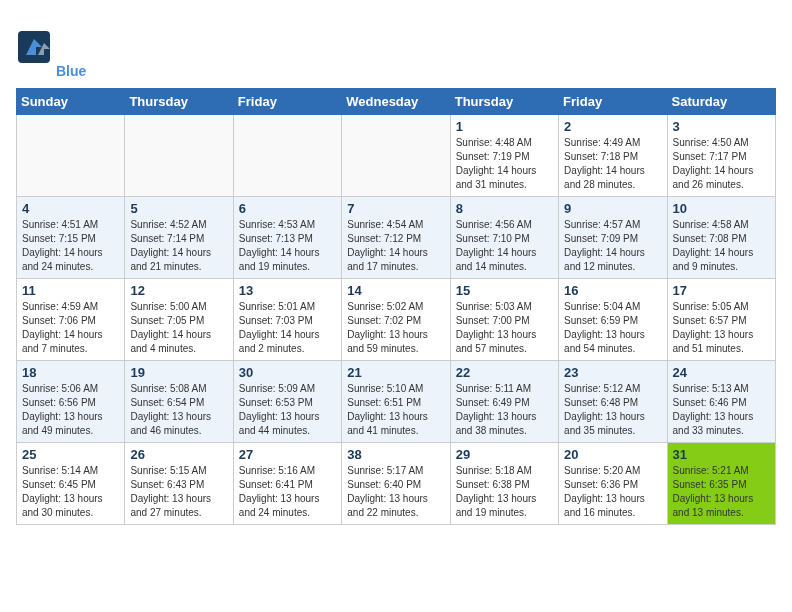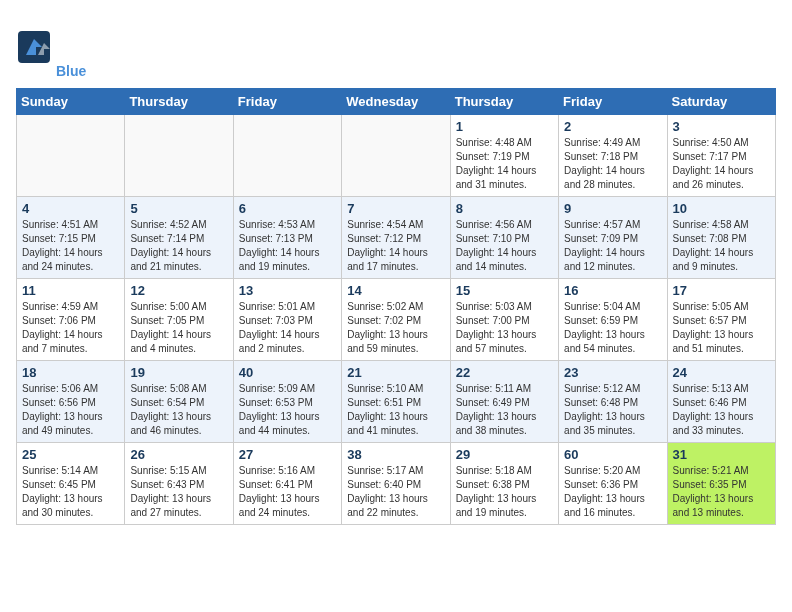--- a/index.html
+++ b/index.html
@@ -194,21 +194,21 @@
       <tr>
         <td style="background: rgb(237, 243, 251);">
           <div class="day-num">18</div>
           <div class="day-info">Sunrise: 5:06 AM<br>Sunset: 6:56 PM<br>Daylight: 13 hours<br>and 49 minutes.</div>
         </td>
         <td style="background: rgb(237, 243, 251);">
           <div class="day-num">19</div>
           <div class="day-info">Sunrise: 5:08 AM<br>Sunset: 6:54 PM<br>Daylight: 13 hours<br>and 46 minutes.</div>
         </td>
         <td style="background: rgb(237, 243, 251);">
-          <div class="day-num">40</div>
+          <div class="day-num">30</div>
           <div class="day-info">Sunrise: 5:09 AM<br>Sunset: 6:53 PM<br>Daylight: 13 hours<br>and 44 minutes.</div>
         </td>
         <td style="background: rgb(237, 243, 251);">
           <div class="day-num">21</div>
           <div class="day-info">Sunrise: 5:10 AM<br>Sunset: 6:51 PM<br>Daylight: 13 hours<br>and 41 minutes.</div>
         </td>
         <td style="background: rgb(237, 243, 251);">
           <div class="day-num">22</div>
           <div class="day-info">Sunrise: 5:11 AM<br>Sunset: 6:49 PM<br>Daylight: 13 hours<br>and 38 minutes.</div>
         </td>
@@ -236,22 +236,22 @@
         </td>
         <td style="background: rgb(255, 255, 255);">
           <div class="day-num">38</div>
           <div class="day-info">Sunrise: 5:17 AM<br>Sunset: 6:40 PM<br>Daylight: 13 hours<br>and 22 minutes.</div>
         </td>
         <td style="background: rgb(255, 255, 255);">
           <div class="day-num">29</div>
           <div class="day-info">Sunrise: 5:18 AM<br>Sunset: 6:38 PM<br>Daylight: 13 hours<br>and 19 minutes.</div>
         </td>
         <td style="background: rgb(255, 255, 255);">
-          <div class="day-num">60</div>
+          <div class="day-num">20</div>
           <div class="day-info">Sunrise: 5:20 AM<br>Sunset: 6:36 PM<br>Daylight: 13 hours<br>and 16 minutes.</div>
         </td>
-        <td style="background: #bef264;">
+        <td style="background: #84cc16;">
           <div class="day-num">31</div>
           <div class="day-info">Sunrise: 5:21 AM<br>Sunset: 6:35 PM<br>Daylight: 13 hours<br>and 13 minutes.</div>
         </td>
       </tr>
     </tbody>
 </table>
 
 </body></html>

